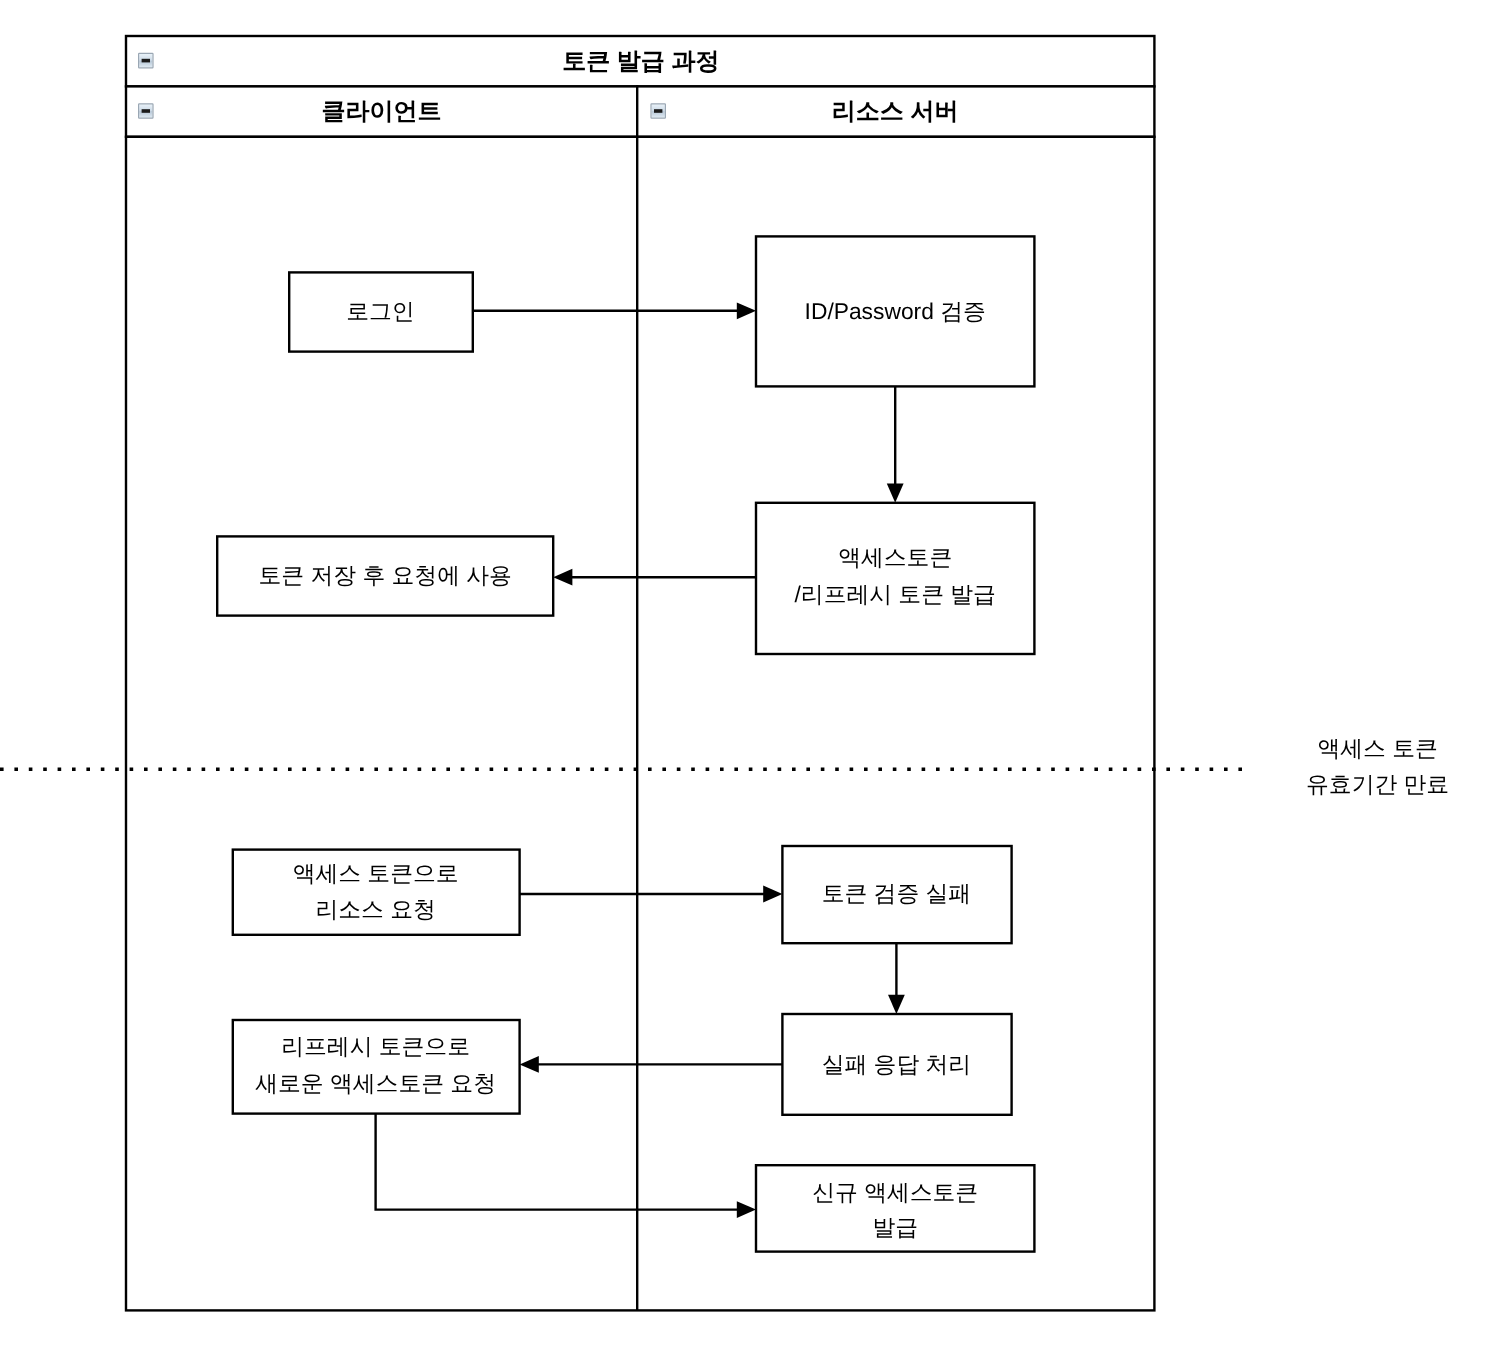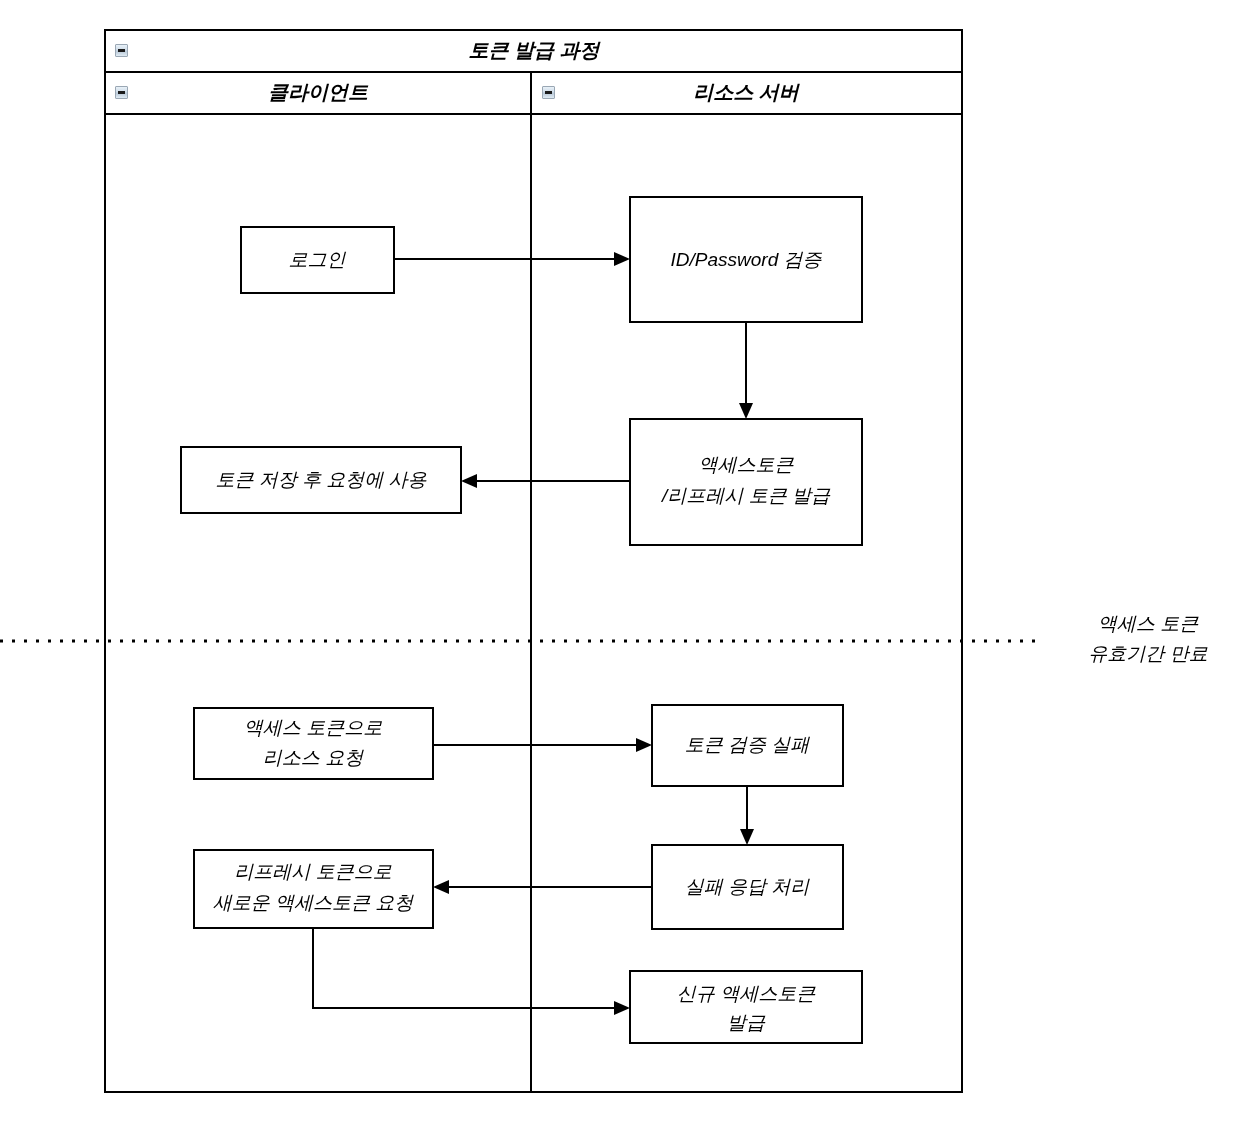--- a/index.html
+++ b/index.html
@@ -10,21 +10,20 @@
   body {
     width: 1242px;
     height: 1126px;
     font-family: "Liberation Sans", "DejaVu Sans", sans-serif;
     overflow: hidden;
   }
   #canvas {
     position: relative;
     width: 1220px;
     height: 1126px;
-    font-style: italic;
   }
   svg#diagram {
     position: absolute;
     inset: 0;
     width: 1242px;
     height: 1126px;
     display: block;
   }
   .lane-frame {
     fill: #ffffff;

